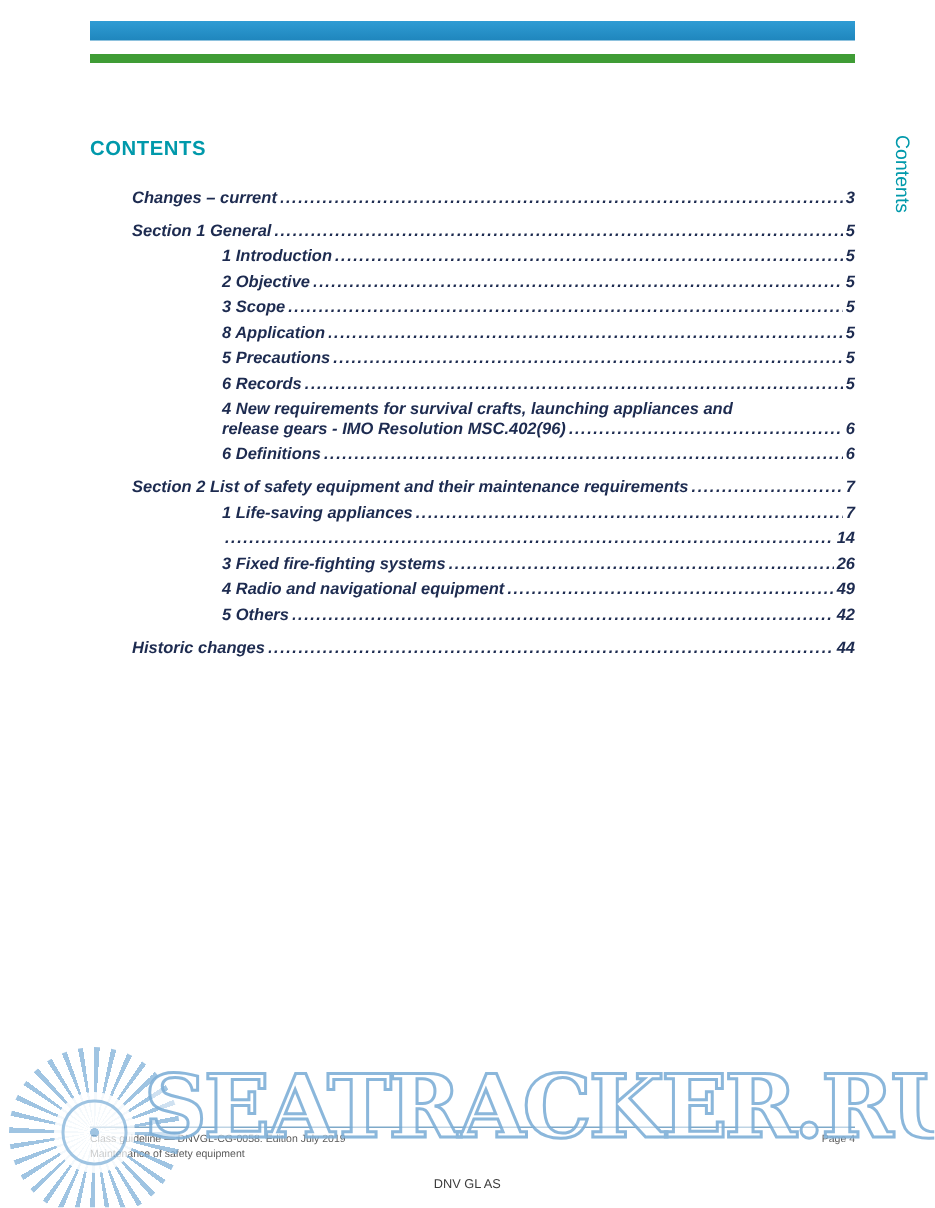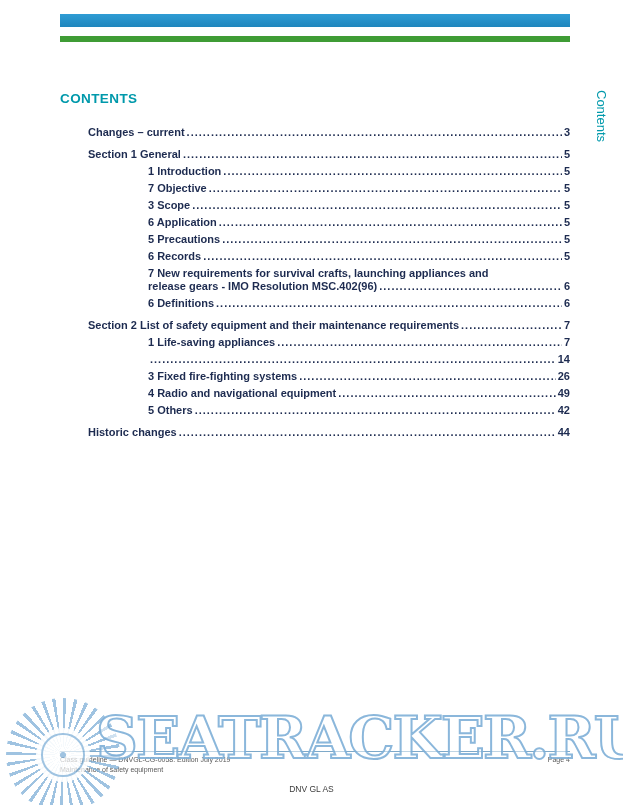--- a/index.html
+++ b/index.html
@@ -25,21 +25,21 @@
     position:absolute; right:14px; top:90px;
     writing-mode:vertical-rl; text-orientation:mixed;
     font-size:13px; color:var(--accent-teal,#0099ab);
   }
 
   
   .toc {
     position:absolute; left:88px; top:126px; width:482px;
     color:var(--toc-text,#1d2b50); font-size:11px; font-weight:bold;
   }
-  .toc-row { margin-bottom:4px; }
+  .toc-row { margin-bottom:4px;font-style:italic; }
   .toc-row.ind { padding-left:60px; }
   .toc-row.gap { margin-top:9px; }
   .toc-l1 { line-height:13px; }
   .toc-line { display:flex; align-items:baseline; line-height:13px; }
   .toc-line .t { white-space:nowrap; }
   .toc-line .dots { flex:1; overflow:hidden; white-space:nowrap; margin:0 2px; min-width:8px; }
   .toc-line .dots::before {
     content:"..................................................................................................................................................................................................................................................................";
     letter-spacing:1px;
   }
@@ -110,55 +110,55 @@
       </div>
       <div class="toc-row ind">
         <div class="toc-line">
           <span class="t">1 Introduction</span>
           <span class="dots"></span>
           <span class="pg">5</span>
         </div>
       </div>
       <div class="toc-row ind">
         <div class="toc-line">
-          <span class="t">7 Objective</span>
+          <span class="t">2 Objective</span>
           <span class="dots"></span>
           <span class="pg">5</span>
         </div>
       </div>
       <div class="toc-row ind">
         <div class="toc-line">
           <span class="t">3 Scope</span>
           <span class="dots"></span>
           <span class="pg">5</span>
         </div>
       </div>
       <div class="toc-row ind">
         <div class="toc-line">
-          <span class="t">6 Application</span>
+          <span class="t">8 Application</span>
           <span class="dots"></span>
           <span class="pg">5</span>
         </div>
       </div>
       <div class="toc-row ind">
         <div class="toc-line">
           <span class="t">5 Precautions</span>
           <span class="dots"></span>
           <span class="pg">5</span>
         </div>
       </div>
       <div class="toc-row ind">
         <div class="toc-line">
           <span class="t">6 Records</span>
           <span class="dots"></span>
           <span class="pg">5</span>
         </div>
       </div>
       <div class="toc-row ind">
-        <div class="toc-l1">7 New requirements for survival crafts, launching appliances and</div>
+        <div class="toc-l1">4 New requirements for survival crafts, launching appliances and</div>
         <div class="toc-line">
           <span class="t">release gears - IMO Resolution MSC.402(96)</span>
           <span class="dots"></span>
           <span class="pg">6</span>
         </div>
       </div>
       <div class="toc-row ind">
         <div class="toc-line">
           <span class="t">6 Definitions</span>
           <span class="dots"></span>

